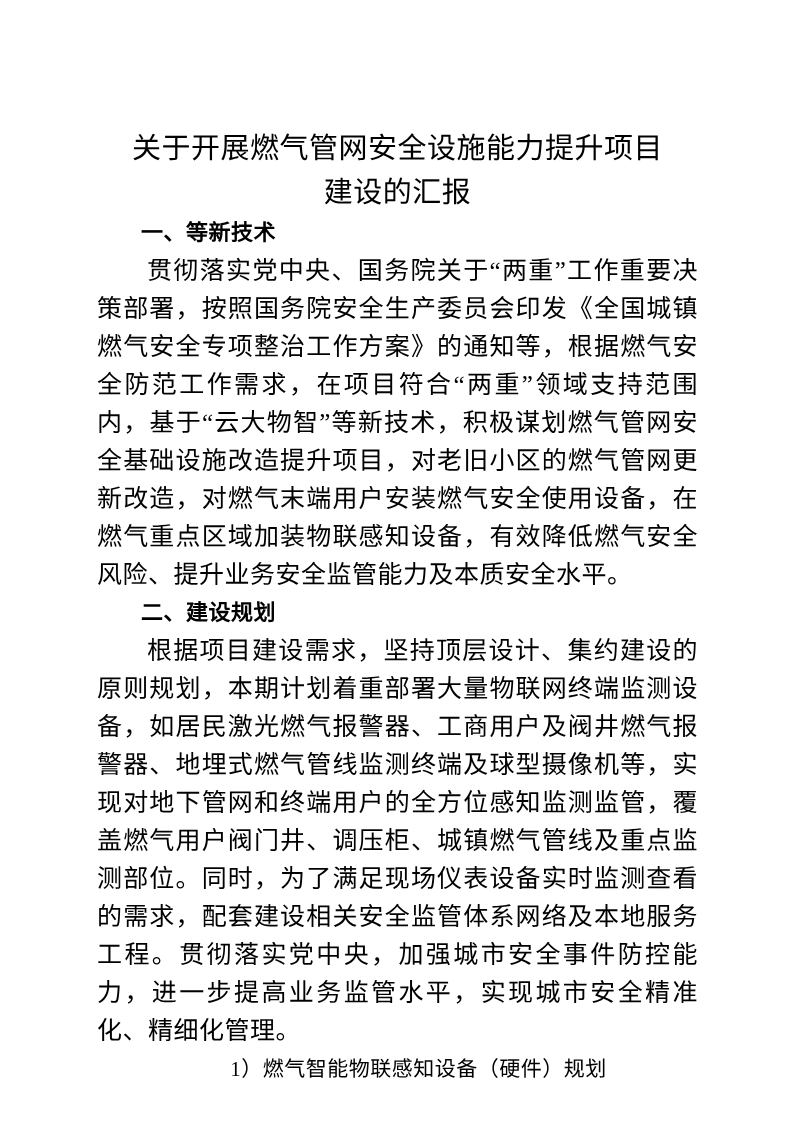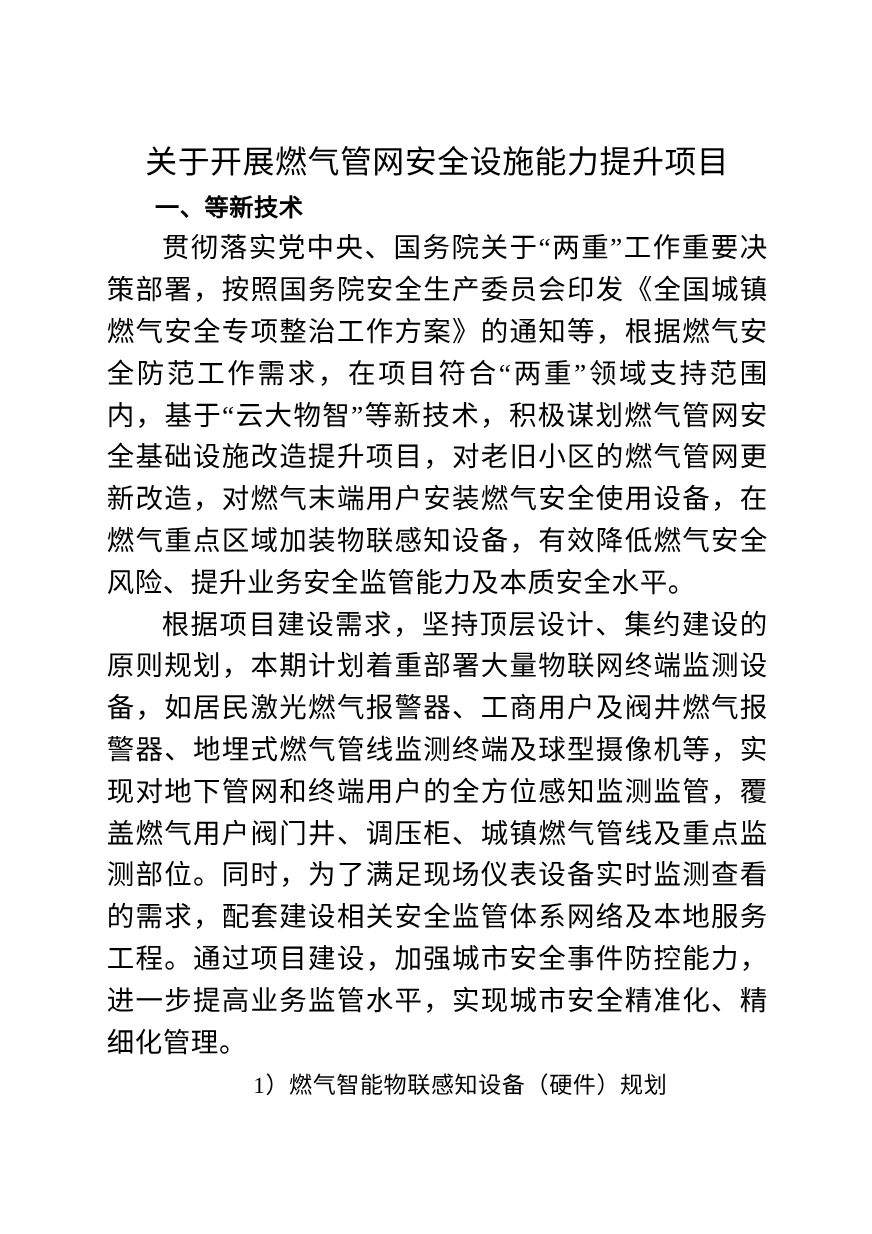--- a/index.html
+++ b/index.html
@@ -60,24 +60,26 @@
     text-align: center;
   }
 </style>
 </head>
 <body>
 
 <div class="page">
 
   <h1 class="doc-title">
     <span class="title-line">关于开展燃气管网安全设施能力提升项目</span>
+    <span class="title-line">建设的汇报</span>
   </h1>
 
   <h2 class="section-heading">一、等新技术</h2>
 
   <p class="body-para">贯彻落实党中央、国务院关于“两重”工作重要决策部署，按照国务院安全生产委员会印发《全国城镇燃气安全专项整治工作方案》的通知等，根据燃气安全防范工作需求，在项目符合“两重”领域支持范围内，基于“云大物智”等新技术，积极谋划燃气管网安全基础设施改造提升项目，对老旧小区的燃气管网更新改造，对燃气末端用户安装燃气安全使用设备，在燃气重点区域加装物联感知设备，有效降低燃气安全风险、提升业务安全监管能力及本质安全水平。</p>
 
+  <h2 class="section-heading">二、建设规划</h2>
 
-  <p class="body-para">根据项目建设需求，坚持顶层设计、集约建设的原则规划，本期计划着重部署大量物联网终端监测设备，如居民激光燃气报警器、工商用户及阀井燃气报警器、地埋式燃气管线监测终端及球型摄像机等，实现对地下管网和终端用户的全方位感知监测监管，覆盖燃气用户阀门井、调压柜、城镇燃气管线及重点监测部位。同时，为了满足现场仪表设备实时监测查看的需求，配套建设相关安全监管体系网络及本地服务工程。通过项目建设，加强城市安全事件防控能力，进一步提高业务监管水平，实现城市安全精准化、精细化管理。</p>
+  <p class="body-para">根据项目建设需求，坚持顶层设计、集约建设的原则规划，本期计划着重部署大量物联网终端监测设备，如居民激光燃气报警器、工商用户及阀井燃气报警器、地埋式燃气管线监测终端及球型摄像机等，实现对地下管网和终端用户的全方位感知监测监管，覆盖燃气用户阀门井、调压柜、城镇燃气管线及重点监测部位。同时，为了满足现场仪表设备实时监测查看的需求，配套建设相关安全监管体系网络及本地服务工程。贯彻落实党中央，加强城市安全事件防控能力，进一步提高业务监管水平，实现城市安全精准化、精细化管理。</p>
 
   <p class="sub-item">1）燃气智能物联感知设备（硬件）规划</p>
 
 </div>
 
 </body></html>

